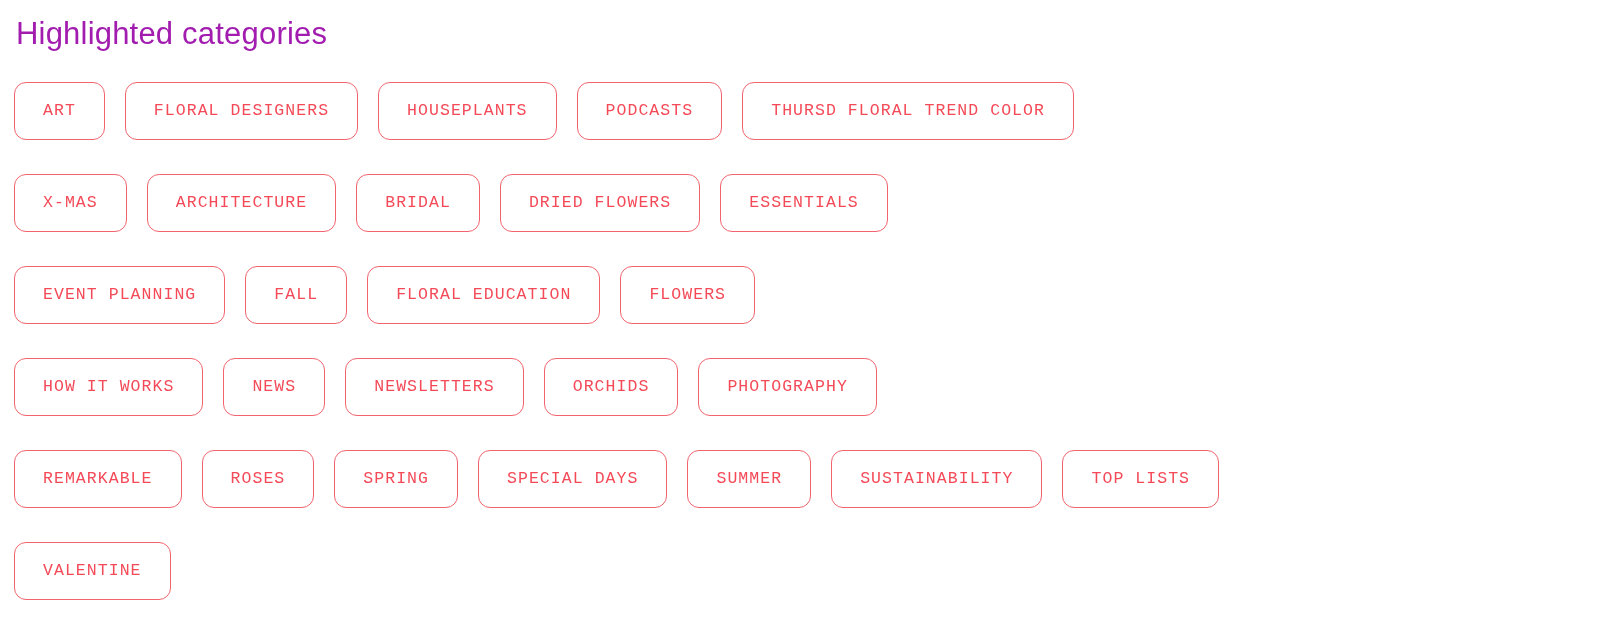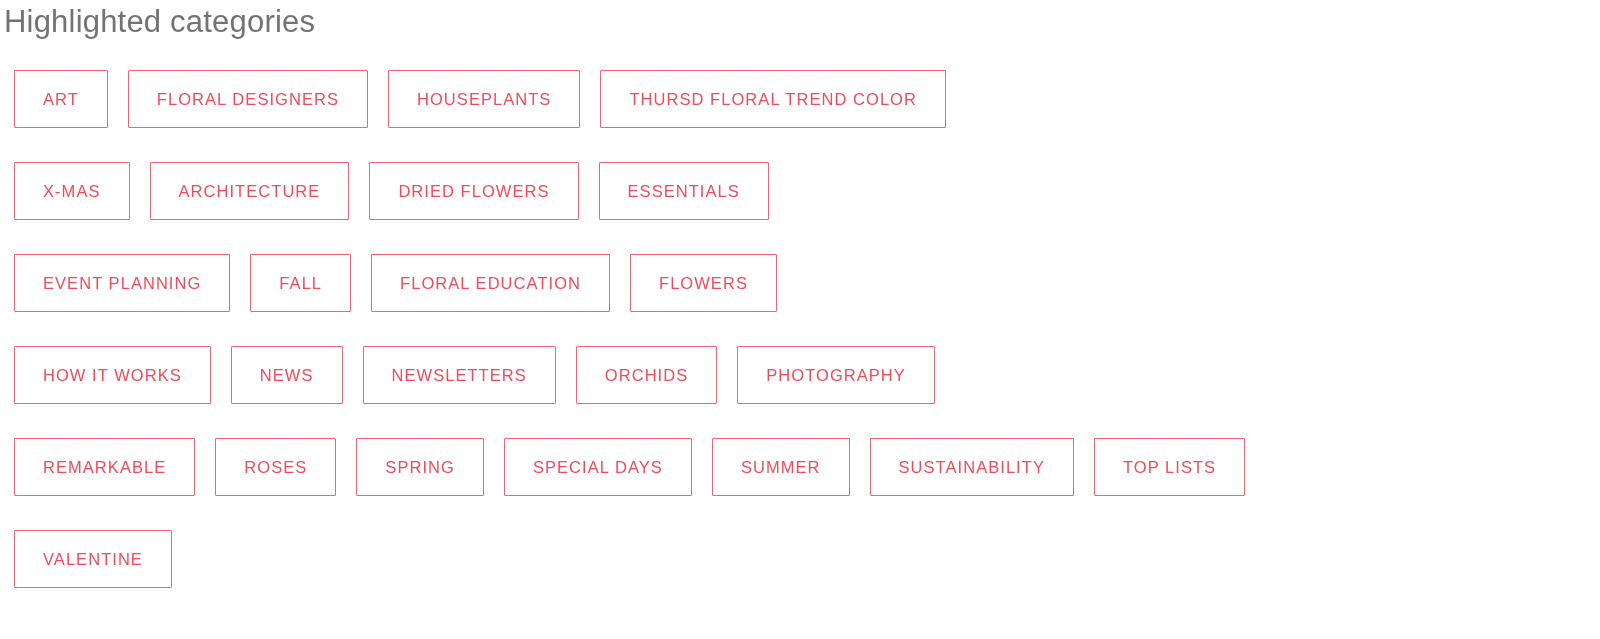--- a/index.html
+++ b/index.html
@@ -15,27 +15,27 @@
     overflow: hidden;
   }
   .page {
     position: relative;
     width: 1600px;
     height: 639px;
     box-sizing: border-box;
     padding: 0;
   }
   .page-title {
-    margin: 0;
+    margin: 12px;
     padding: 2px 0 0 4px;
     font-size: 31px;
     font-weight: 400;
     line-height: 40px;
     letter-spacing: 0.2px;
-    color: #737373;
+    color: #a21caf;
     font-family: "Liberation Sans", sans-serif;
   }
   .tag-cloud {
     margin: 0;
     padding: 0 0 0 14px;
     list-style: none;
     display: block;
   }
   .tag-row {
     display: flex;
@@ -62,40 +62,42 @@
     font-size: 16.5px;
     font-weight: 400;
     letter-spacing: 1.05px;
     line-height: 1;
     text-transform: uppercase;
     text-decoration: none;
     white-space: nowrap;
     padding: 0 28px;
     margin-right: 20px;
     cursor: pointer;
-    font-family: Liberation Sans, sans-serif;
-    border-radius: 1px;
+    font-family: Liberation Mono, monospace;
+    border-radius: 12px;
   }
   .tag:last-child { margin-right: 0; }
 </style>
 </head>
 <body>
 
 <div class="page">
   <h1 class="page-title">Highlighted categories</h1>
   <div class="tag-cloud">
       <div class="tag-row">
         <a class="tag">ART</a>
         <a class="tag">FLORAL DESIGNERS</a>
         <a class="tag">HOUSEPLANTS</a>
+        <a class="tag">PODCASTS</a>
         <a class="tag">THURSD FLORAL TREND COLOR</a>
       </div>
       <div class="tag-row">
         <a class="tag">X-MAS</a>
         <a class="tag">ARCHITECTURE</a>
+        <a class="tag">BRIDAL</a>
         <a class="tag">DRIED FLOWERS</a>
         <a class="tag">ESSENTIALS</a>
       </div>
       <div class="tag-row">
         <a class="tag">EVENT PLANNING</a>
         <a class="tag">FALL</a>
         <a class="tag">FLORAL EDUCATION</a>
         <a class="tag">FLOWERS</a>
       </div>
       <div class="tag-row">

